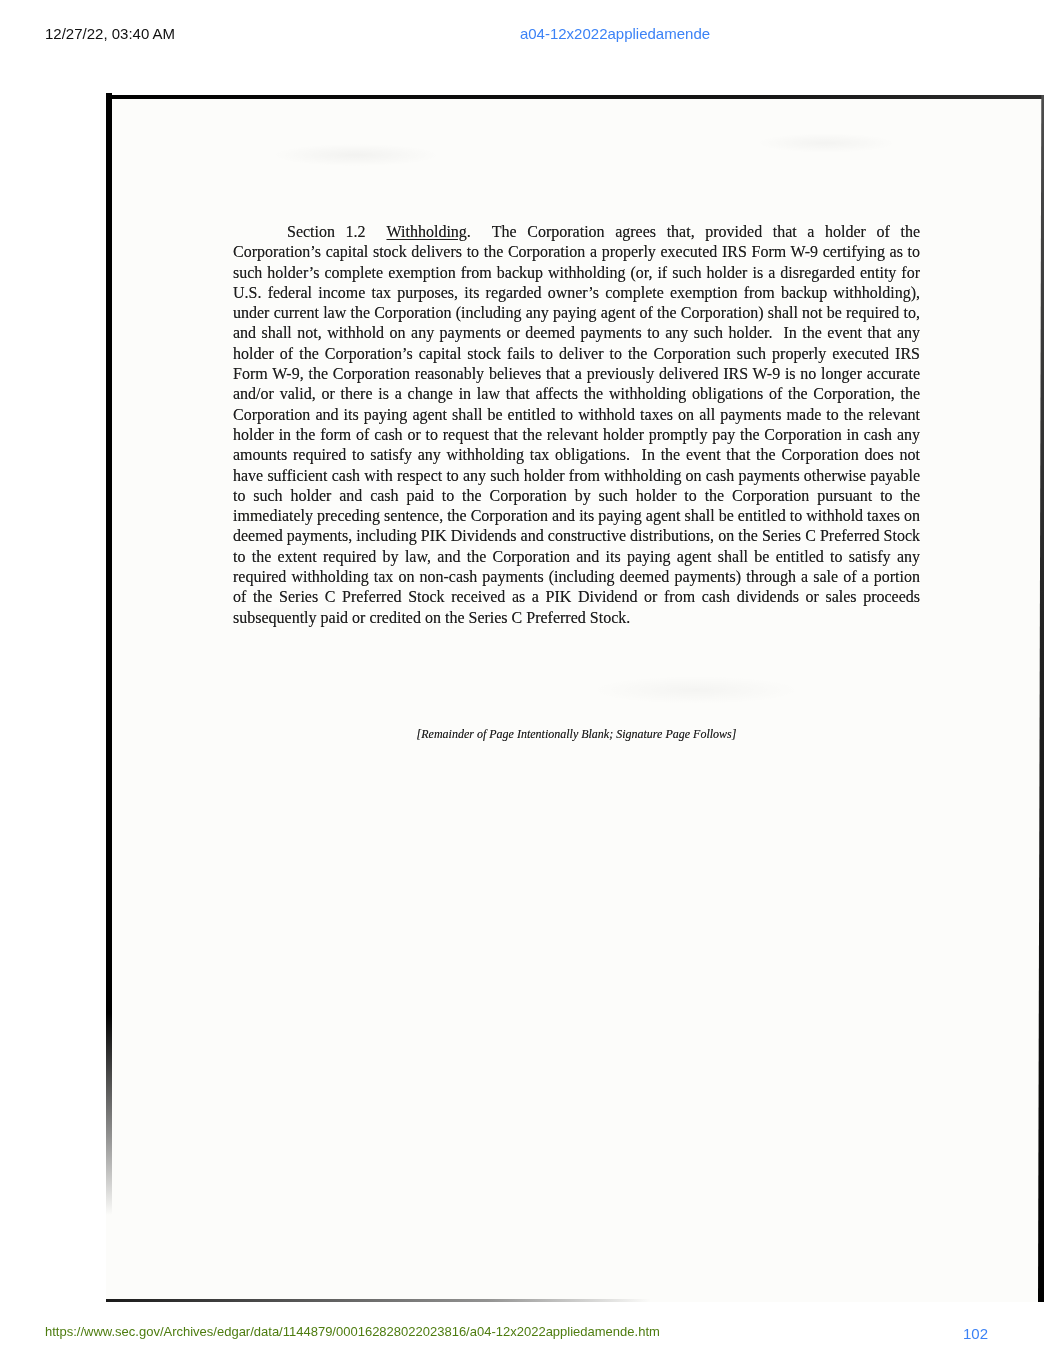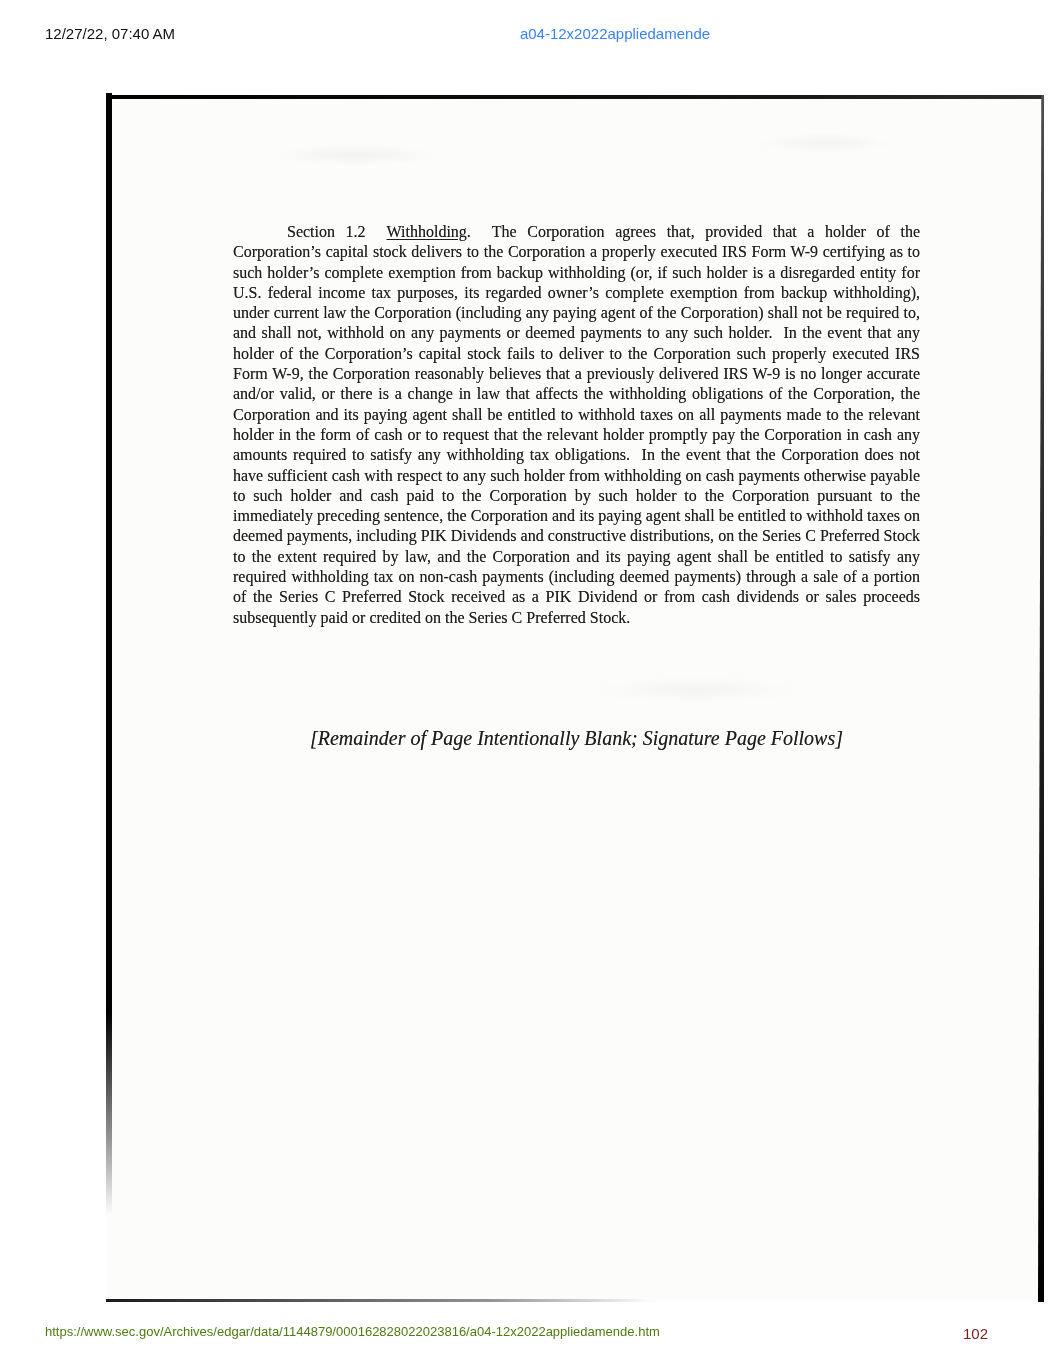--- a/index.html
+++ b/index.html
@@ -21,21 +21,21 @@
     position: absolute; left: 615px; top: 25px;
     transform: translateX(-50%);
     font-size: 15px; color: #3b82f6; white-space: nowrap;
   }
   .ftr-url {
     position: absolute; left: 45px; top: 1324px;
     font-size: 13px; color: #4d7c0f;
   }
   .ftr-page {
     position: absolute; left: 963px; top: 1325px;
-    font-size: 15px; color: #7f1d1d;
+    font-size: 15px; color: #3b82f6;
   }
 
   
   .scan-page {
     position: absolute; left: 70px; top: 95px;
     width: 938px; height: 1207px;
     background-color: #fcfcfa;
     background-image:
       radial-gradient(ellipse 120px 16px at 250px 60px, rgba(0,0,0,0.040), transparent 70%),
       radial-gradient(ellipse 100px 14px at 720px 48px, rgba(0,0,0,0.035), transparent 70%),
@@ -72,32 +72,32 @@
     color: #1d1d1d;
     text-shadow: 0 0 0.45px rgba(10,10,10,0.55);
   }
   .body-par .u { text-decoration: underline; text-underline-offset: 2px; }
   .body-par .gap { margin-left: 21px; }
   .remainder {
     position: absolute; left: 127px; top: 632px; width: 687px;
     text-align: center;
     font-family: "Liberation Serif", serif;
     font-style: italic;
-    font-size: 20px;
+    font-size: 12px;
     color: #1d1d1d;
     text-shadow: 0 0 0.45px rgba(10,10,10,0.55);
   }
 </style>
 </head>
 <body>
 
 <div class="viewport">
 
   <div>
-    <span class="hdr-datetime">12/27/22, 07:40 AM</span>
+    <span class="hdr-datetime">12/27/22, 03:40 AM</span>
     <span class="hdr-title">a04-12x2022appliedamende</span>
   </div>
 
   <div class="scan-page">
     <div class="edge edge-top"></div>
     <div class="edge edge-left"></div>
     <div class="edge edge-right"></div>
     <div class="edge edge-bottom"></div>
 
     <p class="body-par"><span>Section 1.2</span><span class="u gap">Withholding</span><span>.&nbsp; The Corporation agrees that, provided that a holder of the Corporation’s capital stock delivers to the Corporation a properly executed IRS Form W-9 certifying as to such holder’s complete exemption from backup withholding (or, if such holder is a disregarded entity for U.S. federal income tax purposes, its regarded owner’s complete exemption from backup withholding), under current law the Corporation (including any paying agent of the Corporation) shall not be required to, and shall not, withhold on any payments or deemed payments to any such holder.&nbsp; In the event that any holder of the Corporation’s capital stock fails to deliver to the Corporation such properly executed IRS Form W-9, the Corporation reasonably believes that a previously delivered IRS W-9 is no longer accurate and/or valid, or there is a change in law that affects the withholding obligations of the Corporation, the Corporation and its paying agent shall be entitled to withhold taxes on all payments made to the relevant holder in the form of cash or to request that the relevant holder promptly pay the Corporation in cash any amounts required to satisfy any withholding tax obligations.&nbsp; In the event that the Corporation does not have sufficient cash with respect to any such holder from withholding on cash payments otherwise payable to such holder and cash paid to the Corporation by such holder to the Corporation pursuant to the immediately preceding sentence, the Corporation and its paying agent shall be entitled to withhold taxes on deemed payments, including PIK Dividends and constructive distributions, on the Series C Preferred Stock to the extent required by law, and the Corporation and its paying agent shall be entitled to satisfy any required withholding tax on non-cash payments (including deemed payments) through a sale of a portion of the Series C Preferred Stock received as a PIK Dividend or from cash dividends or sales proceeds subsequently paid or credited on the Series C Preferred Stock.</span></p>

